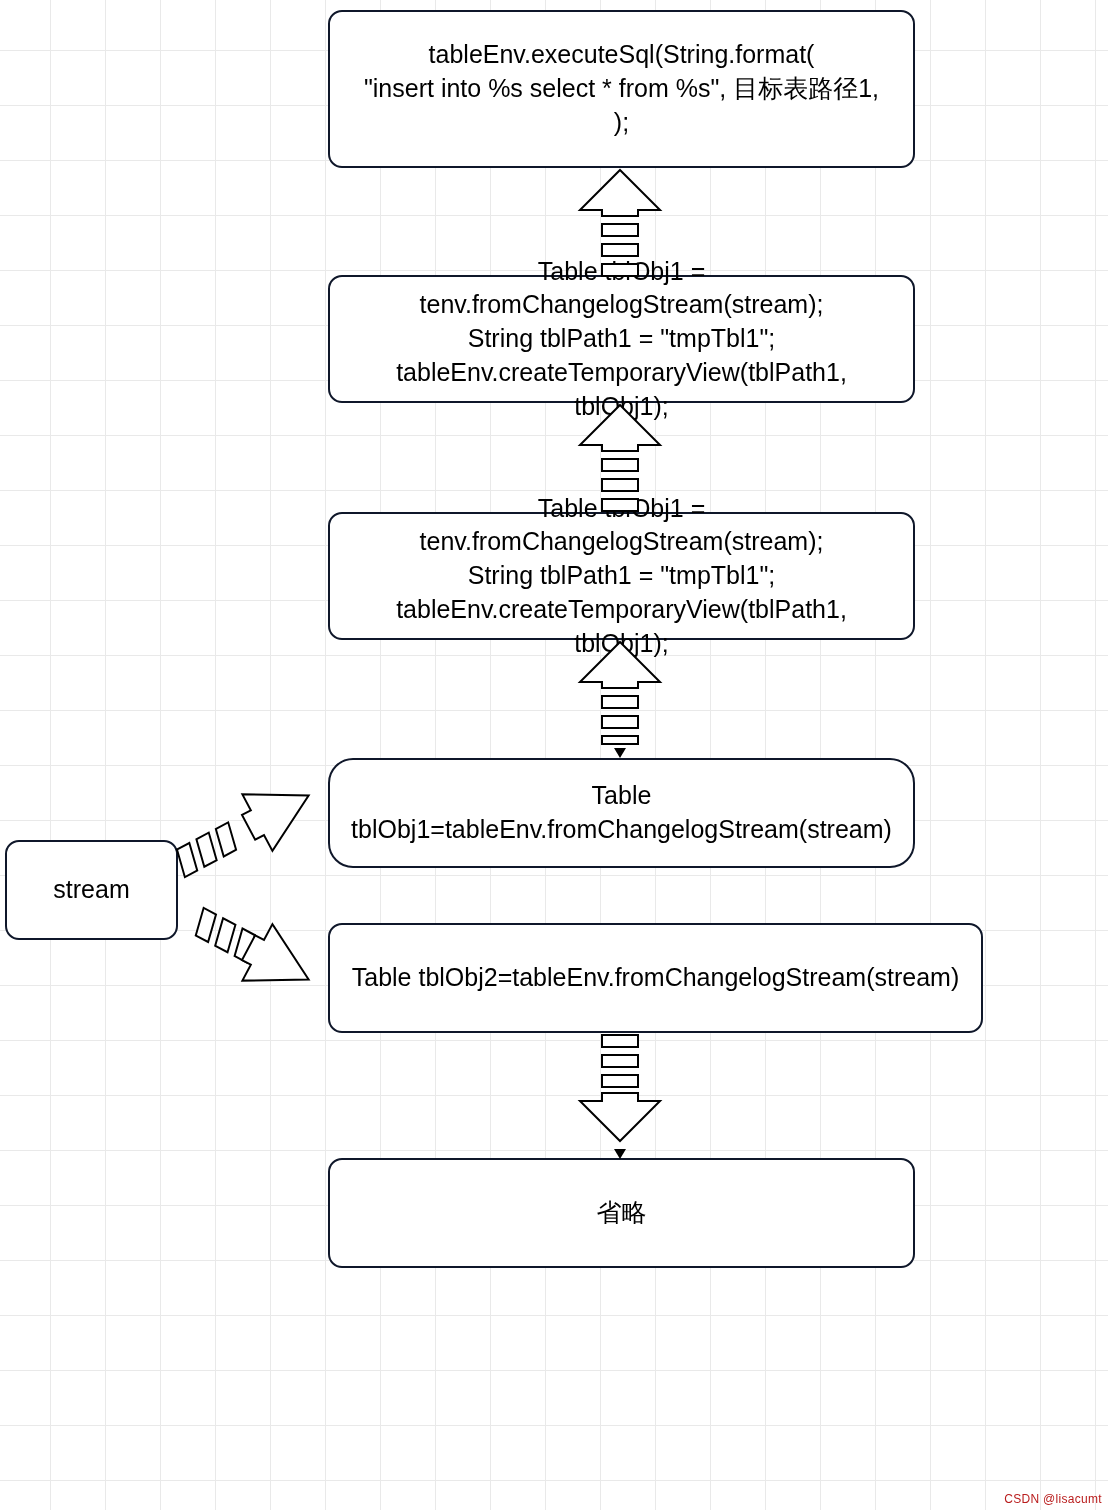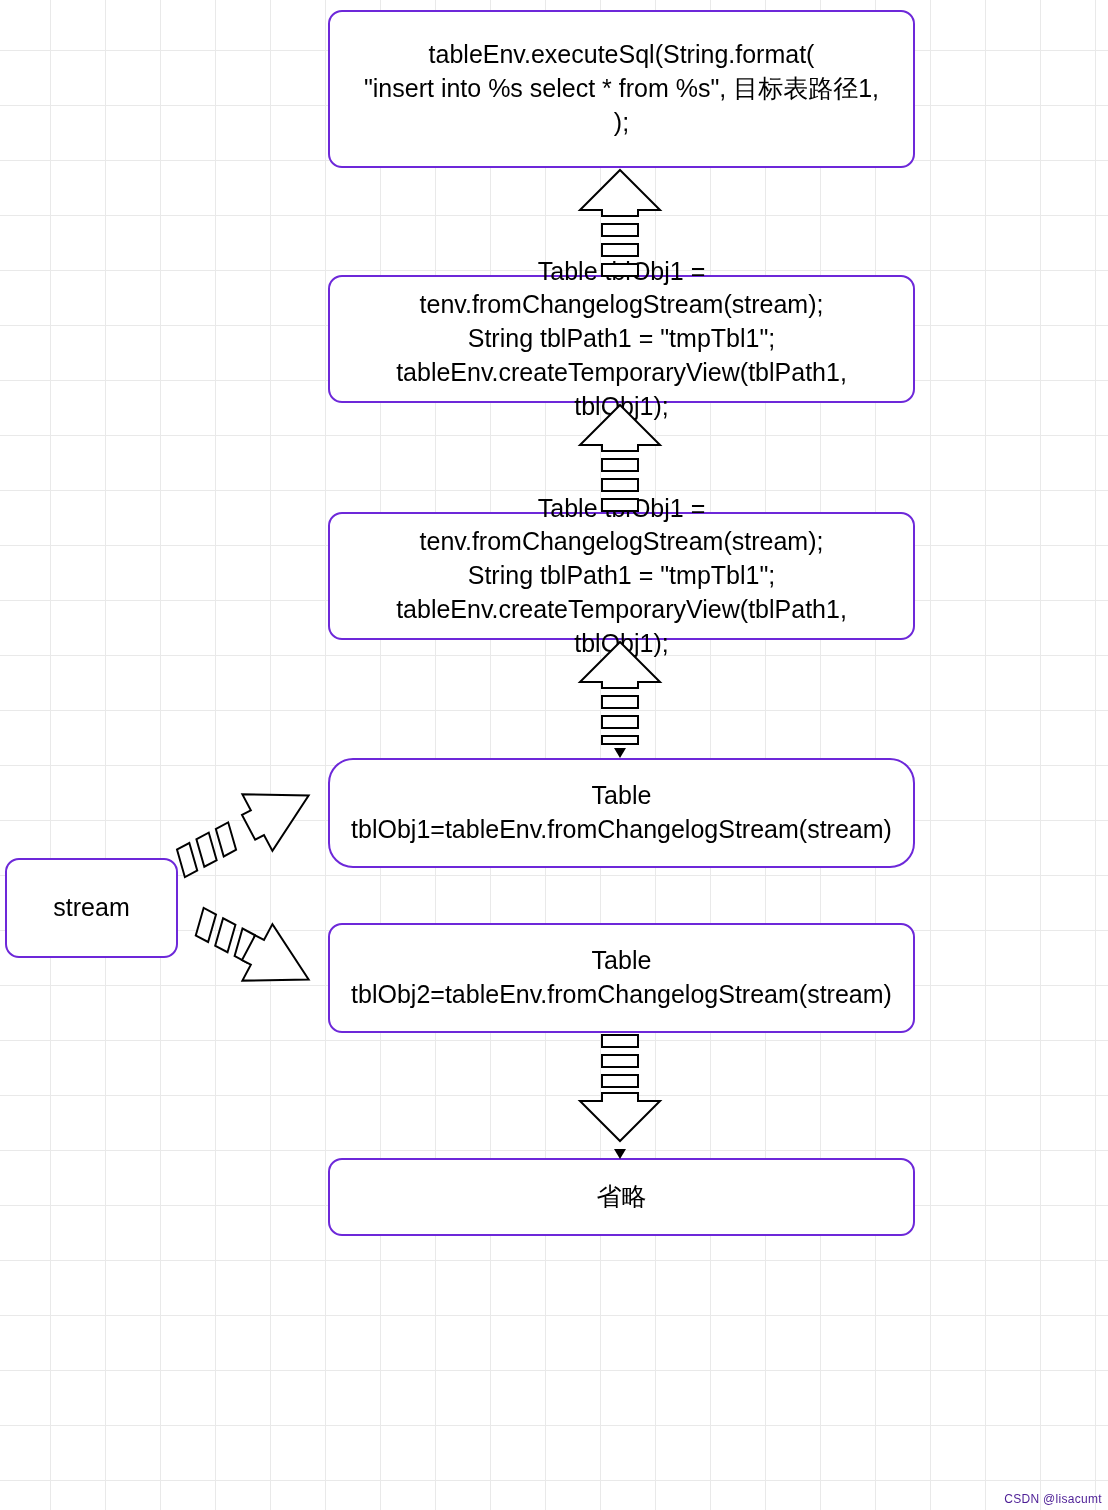--- a/index.html
+++ b/index.html
@@ -17,42 +17,42 @@
     inset: 0;
     background-image:
       linear-gradient(to right, #e9e9e9 1px, transparent 1px),
       linear-gradient(to bottom, #e9e9e9 1px, transparent 1px);
     background-size: 55px 55px;
     background-position: -5px -5px;
   }
   .node {
     position: absolute;
     background: #fff;
-    border: 2px solid #6d28d9;
+    border: 2px solid #0f172a;
     border-radius: 14px;
     display: flex;
     align-items: center;
     justify-content: center;
     text-align: center;
     font-size: 25px;
     line-height: 1.35;
     padding: 8px 16px;
     box-sizing: border-box;
   }
   .node span { display: block; }
   .arrow-svg {
     position: absolute;
     overflow: visible;
   }
   .watermark {
     position: absolute;
     right: 6px;
     bottom: 4px;
     font-size: 12px;
-    color: #4c1d95;
+    color: #b91c1c;
     letter-spacing: 0.3px;
     font-family: Arial, sans-serif;
   }
 </style>
 </head>
 <body>
 
 <div class="grid"></div>
 
 <div class="node" style="left:328px; top:10px; width:587px; height:158px;">
@@ -76,29 +76,29 @@
     <span>Table tblObj1 = tenv.fromChangelogStream(stream);</span>
     <span>String tblPath1 = "tmpTbl1";</span>
     <span>tableEnv.createTemporaryView(tblPath1, tblObj1);</span>
   </div>
 </div>
 
 <div class="node" style="left:328px; top:758px; width:587px; height:110px;border-radius:25px;">
   <span>Table tblObj1=tableEnv.fromChangelogStream(stream)</span>
 </div>
 
-<div class="node" style="left:328px; top:923px; width:587px; height:110px;">
+<div class="node" style="left:328px; top:923px; width:655px; height:110px;">
   <span>Table tblObj2=tableEnv.fromChangelogStream(stream)</span>
 </div>
 
-<div class="node" style="left:328px; top:1158px; width:587px; height:78px;text-align:right;">
+<div class="node" style="left:328px; top:1158px; width:587px; height:110px;text-align:right;">
   <span>省略</span>
 </div>
 
-<div class="node" style="left:5px; top:840px; width:173px; height:100px;margin-top:18px;">
+<div class="node" style="left:5px; top:840px; width:173px; height:100px;">
   <span>stream</span>
 </div>
 
 <svg class="arrow-svg" style="left:560px; top:168px; width:120px; height:110px;" viewBox="0 0 120 110">
   <g fill="#fff" stroke="#000" stroke-width="2">
 
     <path d="M60 2 L100 42 L78 42 L78 48 L42 48 L42 42 L20 42 Z"></path>
 
     <rect x="42" y="56" width="36" height="12"></rect>
     <rect x="42" y="76" width="36" height="12"></rect>

